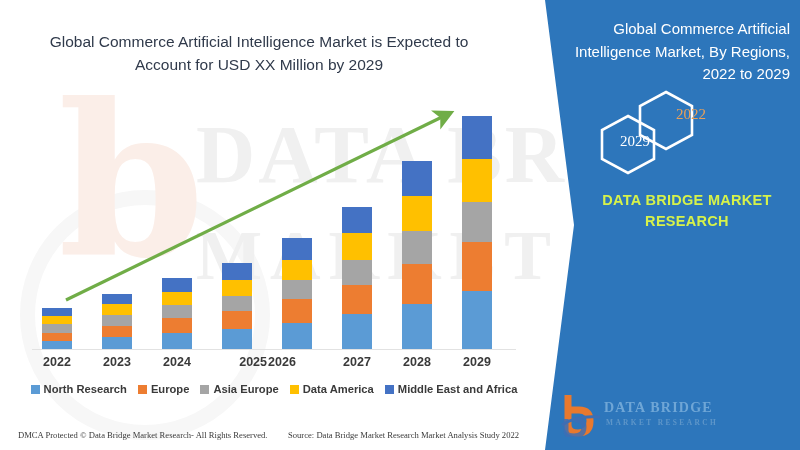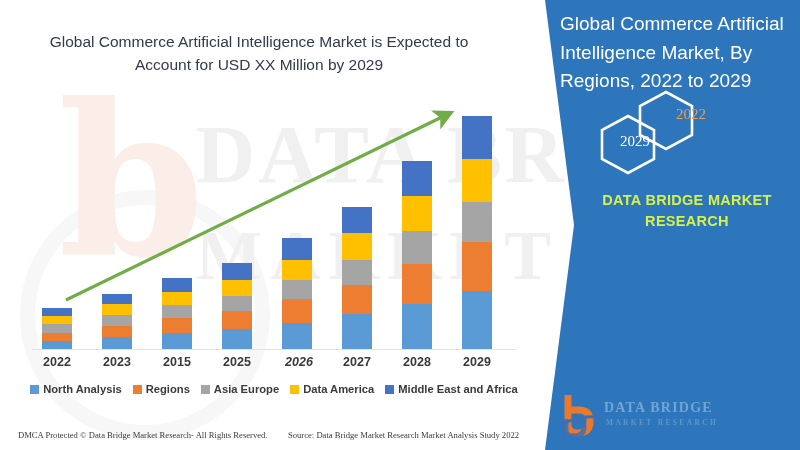--- a/index.html
+++ b/index.html
@@ -139,25 +139,25 @@
   
   .panel {
     position: absolute;
     left: 0; top: 0;
     width: 800px; height: 450px;
     background: #2d76bb;
     clip-path: polygon(100% 0, 100% 100%, 545px 100%, 574px 225px, 545px 0);
   }
   .panel-title {
     position: absolute;
-    left: 560px; top: 10px;
+    left: 560px; top: 18px;
     width: 230px;
-    text-align: left;
+    text-align: right;
     color: #ffffff;
-    font-size: 19px;
+    font-size: 15px;
     line-height: 1.5;
     font-weight: 400;
   }
   .hex-wrap {
     position: absolute;
     left: 588px; top: 88px;
     width: 170px; height: 95px;
   }
   .hex-2029-label, .hex-2022-label {
     position: absolute;
@@ -283,36 +283,36 @@
       <marker id="ah" markerWidth="7" markerHeight="7" refX="2.2" refY="3.3" orient="auto">
         <path d="M0,0 L6.5,3.3 L0,6.6 L1.6,3.3 Z" fill="#70ad47"></path>
       </marker>
     </defs>
     <line x1="42" y1="205" x2="418" y2="22" stroke="#70ad47" stroke-width="3.2" marker-end="url(#ah)"></line>
   </svg>
 
   <div class="xlabels" id="xlabels">
       <div class="xlabel" style="left: 3px;">2022</div>
       <div class="xlabel" style="left: 63px;">2023</div>
-      <div class="xlabel" style="left: 123px;">2015</div>
-      <div class="xlabel" style="left: 183px;">2025</div>
-      <div class="xlabel" style="left: 245px; font-style: italic;">2026</div>
+      <div class="xlabel" style="left: 123px;">2024</div>
+      <div class="xlabel" style="left: 183px; text-align: right;">2025</div>
+      <div class="xlabel" style="left: 228px;">2026</div>
       <div class="xlabel" style="left: 303px;">2027</div>
       <div class="xlabel" style="left: 363px;">2028</div>
       <div class="xlabel" style="left: 423px;">2029</div>
     </div>
 
   <div class="legend" id="legend">
       <div class="legend-item">
         <span class="legend-swatch" style="background: rgb(91, 155, 213);"></span>
-        <span class="legend-label">North Analysis</span>
+        <span class="legend-label">North Research</span>
       </div>
       <div class="legend-item">
         <span class="legend-swatch" style="background: rgb(237, 125, 49);"></span>
-        <span class="legend-label">Regions</span>
+        <span class="legend-label">Europe</span>
       </div>
       <div class="legend-item">
         <span class="legend-swatch" style="background: rgb(165, 165, 165);"></span>
         <span class="legend-label">Asia Europe</span>
       </div>
       <div class="legend-item">
         <span class="legend-swatch" style="background: rgb(255, 192, 0);"></span>
         <span class="legend-label">Data America</span>
       </div>
       <div class="legend-item">

